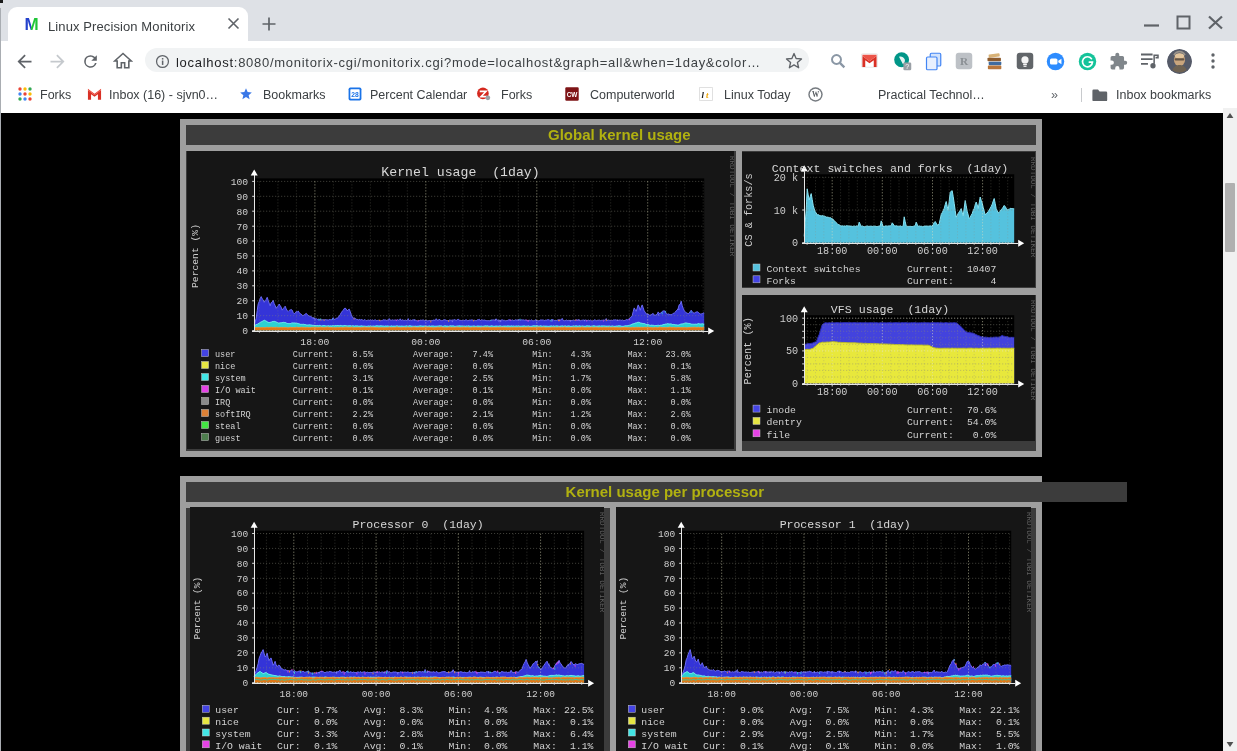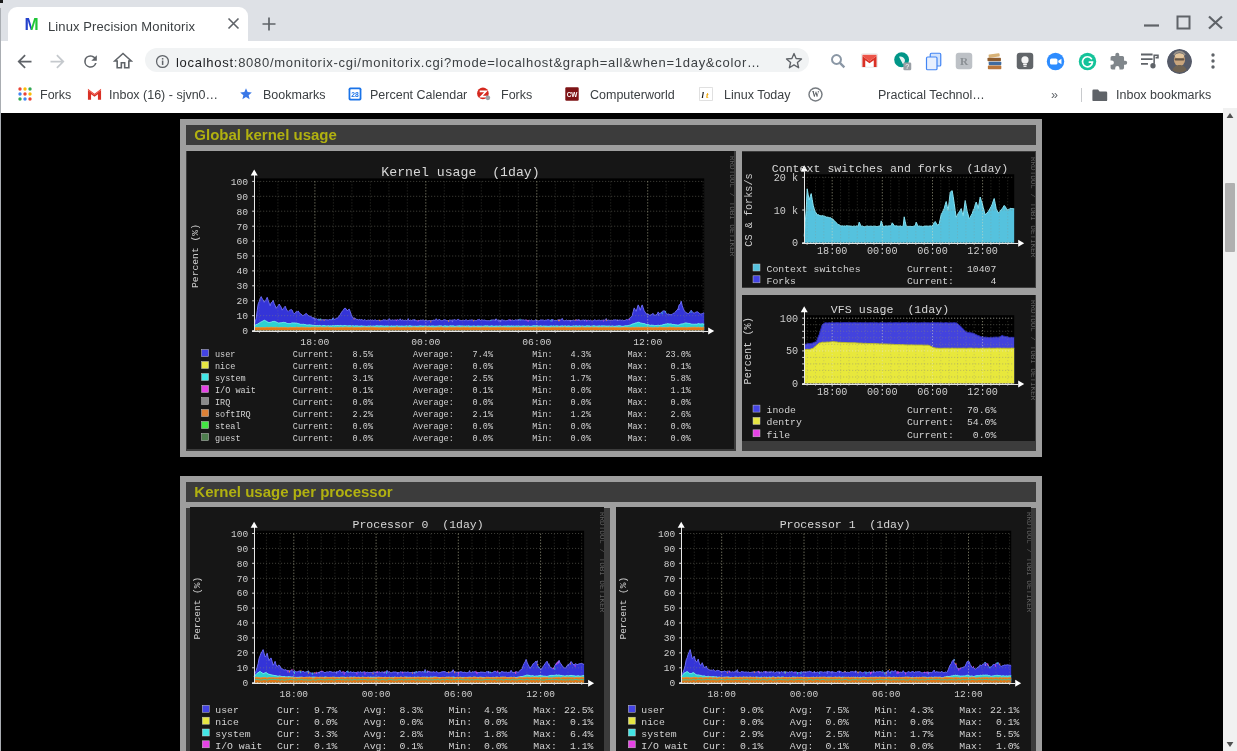--- a/index.html
+++ b/index.html
@@ -15,21 +15,21 @@
 #thumb { left:1225px; top:183px; width:10px; height:69px; background:#b0b0b0; border-radius:1px;}
 #ledge { left:0; top:8px; width:1px; height:743px; background:#a9adb2; }
 .pill { left:145px; top:48px; width:664px; height:24px; background:#f1f3f4; border-radius:12px; }
 .urltxt { left:176px; top:54.5px; font-size:13px; color:#202124; letter-spacing:0.72px; white-space:nowrap;}
 .bktxt { font-size:12.5px; color:#3c4043; top:88px; }
 .icon { position:absolute; }
 
 .mtable { position:absolute; background:#9e9e9e; }
 .tcell { position:absolute; background:#3c3c3c; }
 .ttitle { position:absolute; background:#3c3c3c; color:#b1b110; font-weight:bold;
-  font-size:15px; line-height:19px; padding-left:8px; }
+  font-size:15px; line-height:19px; padding-left:16px;text-align:center; }
 .gimg { position:absolute; }
 </style></head>
 <body>
 <div id="win">
 
   <div id="tabbar" class="abs"></div>
   <div id="tab" class="abs"></div>
   <svg class="icon" style="left:23px;top:15px" width="17" height="17" viewBox="0 0 17 17">
     <defs>
         <linearGradient id="mg" x1="0" y1="0" x2="1" y2="0">
@@ -214,21 +214,21 @@
   <div id="ledge" class="abs"></div>
   <div class="abs" style="left:0;top:0;width:3px;height:3px;background:#1a1a1a"></div>
 
   <div class="mtable" style="left:180.3px;top:119.4px;width:862px;height:337.4px"></div>
   <div class="ttitle" style="left:186.3px;top:125.4px;width:850px;height:19.4px">Global kernel usage</div>
   <div class="tcell" style="left:186.3px;top:150.8px;width:550px;height:300px"></div>
   <div class="tcell" style="left:742.3px;top:150.8px;width:294px;height:137.7px"></div>
   <div class="tcell" style="left:742.3px;top:294.7px;width:294px;height:156.1px"></div>
 
   <div class="mtable" style="left:180.3px;top:476.4px;width:862px;height:275px"></div>
-  <div class="ttitle" style="left:186.3px;top:482.4px;width:850px;height:19.4px">Kernel usage per processor</div>
+  <div class="ttitle" style="left:186.3px;top:482.4px;width:941px;height:19.4px">Kernel usage per processor</div>
   <div class="tcell" style="left:186.3px;top:507.8px;width:424px;height:244px"></div>
   <div class="tcell" style="left:616.3px;top:507.8px;width:420px;height:244px"></div>
 <svg class="gimg" style="left:186.5px;top:150.8px" width="547" height="298" viewBox="0 0 547 298" xmlns="http://www.w3.org/2000/svg">
 <rect x="0" y="0" width="547" height="298" fill="#161616"></rect>
 <rect x="67.2" y="27.4" width="450.00000000000006" height="152.2" fill="#000"></rect>
 <polygon points="67.2,174.2 68.2,171.1 69.2,167.2 70.2,159.6 71.2,152.9 72.2,150.6 73.2,147.5 74.2,145.6 75.2,147.9 76.2,148.8 77.2,151.3 78.2,149.4 79.2,148.4 80.2,146.3 81.2,149.3 82.2,152.2 83.2,154.8 84.2,151.6 85.2,151.1 86.2,149.3 87.2,152.7 88.2,154.6 89.2,157.4 90.2,155.7 91.2,154.7 92.2,153.0 93.2,154.7 94.2,156.2 95.2,159.2 96.2,157.7 97.2,156.4 98.2,155.2 99.2,157.8 100.2,159.7 101.2,160.4 102.2,159.4 103.2,159.0 104.2,158.5 105.2,159.2 106.2,161.6 107.2,162.7 108.2,162.3 109.2,160.5 110.2,161.4 111.2,159.9 112.2,161.7 113.2,162.6 114.2,163.1 115.2,164.3 116.2,164.5 117.2,163.9 118.2,163.1 119.2,162.4 120.2,163.3 121.2,164.4 122.2,165.0 123.2,165.2 124.2,165.4 125.2,166.9 126.2,166.8 127.2,167.1 128.2,168.1 129.2,167.4 130.2,168.5 131.2,168.1 132.2,168.3 133.2,168.3 134.2,168.8 135.2,168.8 136.2,168.7 137.2,168.9 138.2,168.6 139.2,168.8 140.2,168.8 141.2,169.2 142.2,168.5 143.2,168.6 144.2,168.9 145.2,168.2 146.2,166.7 147.2,168.5 148.2,168.2 149.2,167.3 150.2,167.2 151.2,166.6 152.2,164.8 153.2,163.7 154.2,161.8 155.2,160.2 156.2,159.5 157.2,157.6 158.2,157.0 159.2,158.1 160.2,159.9 161.2,158.8 162.2,158.1 163.2,160.4 164.2,163.4 165.2,165.6 166.2,167.2 167.2,166.9 168.2,167.4 169.2,168.3 170.2,168.3 171.2,169.1 172.2,168.3 173.2,169.0 174.2,168.5 175.2,168.7 176.2,169.6 177.2,168.8 178.2,168.7 179.2,169.7 180.2,169.4 181.2,168.9 182.2,169.6 183.2,168.7 184.2,169.5 185.2,168.8 186.2,169.6 187.2,169.2 188.2,168.7 189.2,169.6 190.2,169.5 191.2,169.2 192.2,169.4 193.2,169.8 194.2,169.6 195.2,169.6 196.2,168.7 197.2,169.0 198.2,168.8 199.2,169.6 200.2,168.9 201.2,169.7 202.2,167.6 203.2,169.1 204.2,169.4 205.2,168.8 206.2,169.2 207.2,169.2 208.2,168.8 209.2,169.7 210.2,168.7 211.2,169.1 212.2,169.4 213.2,167.8 214.2,169.6 215.2,168.7 216.2,169.2 217.2,169.5 218.2,169.0 219.2,169.4 220.2,169.7 221.2,167.6 222.2,169.8 223.2,168.9 224.2,169.6 225.2,169.1 226.2,168.7 227.2,169.2 228.2,169.1 229.2,169.5 230.2,169.9 231.2,169.8 232.2,169.7 233.2,169.1 234.2,169.3 235.2,169.2 236.2,168.8 237.2,169.7 238.2,169.6 239.2,169.1 240.2,169.8 241.2,169.8 242.2,169.4 243.2,169.7 244.2,169.4 245.2,169.6 246.2,169.1 247.2,169.1 248.2,169.6 249.2,167.7 250.2,169.2 251.2,169.6 252.2,168.1 253.2,169.1 254.2,169.6 255.2,169.7 256.2,169.0 257.2,168.7 258.2,168.8 259.2,169.3 260.2,169.5 261.2,169.8 262.2,169.0 263.2,169.1 264.2,169.3 265.2,169.0 266.2,169.2 267.2,168.6 268.2,168.9 269.2,169.5 270.2,168.7 271.2,168.2 272.2,169.1 273.2,169.3 274.2,169.5 275.2,169.7 276.2,168.8 277.2,169.8 278.2,169.1 279.2,168.7 280.2,169.6 281.2,169.6 282.2,169.1 283.2,169.2 284.2,169.0 285.2,168.8 286.2,169.6 287.2,169.2 288.2,169.5 289.2,169.8 290.2,168.8 291.2,168.9 292.2,168.2 293.2,169.8 294.2,168.8 295.2,168.9 296.2,169.3 297.2,169.0 298.2,169.3 299.2,169.6 300.2,169.7 301.2,169.6 302.2,169.8 303.2,169.5 304.2,169.0 305.2,169.0 306.2,168.9 307.2,169.0 308.2,169.6 309.2,167.8 310.2,169.4 311.2,168.9 312.2,169.3 313.2,169.6 314.2,169.1 315.2,168.7 316.2,169.6 317.2,168.9 318.2,169.9 319.2,169.6 320.2,169.6 321.2,169.0 322.2,168.8 323.2,169.0 324.2,169.5 325.2,168.8 326.2,169.5 327.2,169.6 328.2,168.8 329.2,169.1 330.2,169.0 331.2,169.1 332.2,168.7 333.2,169.3 334.2,168.8 335.2,169.0 336.2,168.8 337.2,169.3 338.2,169.0 339.2,169.2 340.2,169.5 341.2,169.6 342.2,169.1 343.2,169.7 344.2,168.7 345.2,169.6 346.2,169.8 347.2,169.7 348.2,168.7 349.2,169.4 350.2,169.6 351.2,169.8 352.2,169.7 353.2,169.0 354.2,169.0 355.2,169.0 356.2,168.9 357.2,169.7 358.2,169.1 359.2,169.3 360.2,168.8 361.2,168.8 362.2,168.7 363.2,169.7 364.2,168.7 365.2,168.7 366.2,168.6 367.2,169.6 368.2,169.5 369.2,169.6 370.2,169.2 371.2,168.8 372.2,168.8 373.2,169.0 374.2,168.8 375.2,167.4 376.2,169.4 377.2,169.7 378.2,169.7 379.2,168.9 380.2,169.6 381.2,169.4 382.2,169.3 383.2,169.8 384.2,169.5 385.2,169.5 386.2,169.0 387.2,169.4 388.2,169.4 389.2,168.7 390.2,169.2 391.2,168.8 392.2,169.1 393.2,169.8 394.2,169.4 395.2,169.3 396.2,168.9 397.2,169.5 398.2,169.0 399.2,169.2 400.2,169.6 401.2,168.9 402.2,169.8 403.2,168.9 404.2,169.7 405.2,169.9 406.2,169.7 407.2,169.0 408.2,168.7 409.2,169.9 410.2,169.3 411.2,169.3 412.2,168.9 413.2,169.7 414.2,169.3 415.2,169.4 416.2,168.9 417.2,169.5 418.2,168.7 419.2,167.6 420.2,169.6 421.2,169.0 422.2,169.2 423.2,169.7 424.2,169.1 425.2,169.7 426.2,168.9 427.2,169.0 428.2,168.8 429.2,169.0 430.2,169.4 431.2,169.3 432.2,169.3 433.2,168.7 434.2,169.7 435.2,168.7 436.2,169.7 437.2,169.5 438.2,169.4 439.2,168.5 440.2,168.9 441.2,168.6 442.2,167.4 443.2,167.2 444.2,165.8 445.2,164.6 446.2,160.6 447.2,156.9 448.2,158.5 449.2,160.4 450.2,157.1 451.2,153.9 452.2,156.1 453.2,159.3 454.2,156.2 455.2,153.9 456.2,156.9 457.2,159.9 458.2,161.2 459.2,162.9 460.2,163.0 461.2,163.0 462.2,164.2 463.2,164.1 464.2,163.7 465.2,162.9 466.2,162.5 467.2,164.1 468.2,164.3 469.2,163.7 470.2,163.1 471.2,160.9 472.2,162.6 473.2,162.1 474.2,162.1 475.2,160.4 476.2,159.9 477.2,159.9 478.2,160.1 479.2,162.4 480.2,163.3 481.2,162.9 482.2,163.3 483.2,163.7 484.2,163.5 485.2,163.3 486.2,162.3 487.2,162.2 488.2,161.3 489.2,159.8 490.2,159.0 491.2,157.3 492.2,153.7 493.2,153.5 494.2,150.2 495.2,154.5 496.2,157.3 497.2,159.5 498.2,160.8 499.2,161.8 500.2,162.2 501.2,162.7 502.2,162.0 503.2,160.6 504.2,159.2 505.2,160.5 506.2,161.8 507.2,162.2 508.2,161.5 509.2,161.1 510.2,160.7 511.2,161.3 512.2,162.2 513.2,163.0 514.2,162.9 515.2,162.7 516.2,161.9 517.2,162.2 517.2,179.6 67.2,179.6" fill="#3434d8"></polygon>
 <polyline points="67.2,174.2 68.2,171.1 69.2,167.2 70.2,159.6 71.2,152.9 72.2,150.6 73.2,147.5 74.2,145.6 75.2,147.9 76.2,148.8 77.2,151.3 78.2,149.4 79.2,148.4 80.2,146.3 81.2,149.3 82.2,152.2 83.2,154.8 84.2,151.6 85.2,151.1 86.2,149.3 87.2,152.7 88.2,154.6 89.2,157.4 90.2,155.7 91.2,154.7 92.2,153.0 93.2,154.7 94.2,156.2 95.2,159.2 96.2,157.7 97.2,156.4 98.2,155.2 99.2,157.8 100.2,159.7 101.2,160.4 102.2,159.4 103.2,159.0 104.2,158.5 105.2,159.2 106.2,161.6 107.2,162.7 108.2,162.3 109.2,160.5 110.2,161.4 111.2,159.9 112.2,161.7 113.2,162.6 114.2,163.1 115.2,164.3 116.2,164.5 117.2,163.9 118.2,163.1 119.2,162.4 120.2,163.3 121.2,164.4 122.2,165.0 123.2,165.2 124.2,165.4 125.2,166.9 126.2,166.8 127.2,167.1 128.2,168.1 129.2,167.4 130.2,168.5 131.2,168.1 132.2,168.3 133.2,168.3 134.2,168.8 135.2,168.8 136.2,168.7 137.2,168.9 138.2,168.6 139.2,168.8 140.2,168.8 141.2,169.2 142.2,168.5 143.2,168.6 144.2,168.9 145.2,168.2 146.2,166.7 147.2,168.5 148.2,168.2 149.2,167.3 150.2,167.2 151.2,166.6 152.2,164.8 153.2,163.7 154.2,161.8 155.2,160.2 156.2,159.5 157.2,157.6 158.2,157.0 159.2,158.1 160.2,159.9 161.2,158.8 162.2,158.1 163.2,160.4 164.2,163.4 165.2,165.6 166.2,167.2 167.2,166.9 168.2,167.4 169.2,168.3 170.2,168.3 171.2,169.1 172.2,168.3 173.2,169.0 174.2,168.5 175.2,168.7 176.2,169.6 177.2,168.8 178.2,168.7 179.2,169.7 180.2,169.4 181.2,168.9 182.2,169.6 183.2,168.7 184.2,169.5 185.2,168.8 186.2,169.6 187.2,169.2 188.2,168.7 189.2,169.6 190.2,169.5 191.2,169.2 192.2,169.4 193.2,169.8 194.2,169.6 195.2,169.6 196.2,168.7 197.2,169.0 198.2,168.8 199.2,169.6 200.2,168.9 201.2,169.7 202.2,167.6 203.2,169.1 204.2,169.4 205.2,168.8 206.2,169.2 207.2,169.2 208.2,168.8 209.2,169.7 210.2,168.7 211.2,169.1 212.2,169.4 213.2,167.8 214.2,169.6 215.2,168.7 216.2,169.2 217.2,169.5 218.2,169.0 219.2,169.4 220.2,169.7 221.2,167.6 222.2,169.8 223.2,168.9 224.2,169.6 225.2,169.1 226.2,168.7 227.2,169.2 228.2,169.1 229.2,169.5 230.2,169.9 231.2,169.8 232.2,169.7 233.2,169.1 234.2,169.3 235.2,169.2 236.2,168.8 237.2,169.7 238.2,169.6 239.2,169.1 240.2,169.8 241.2,169.8 242.2,169.4 243.2,169.7 244.2,169.4 245.2,169.6 246.2,169.1 247.2,169.1 248.2,169.6 249.2,167.7 250.2,169.2 251.2,169.6 252.2,168.1 253.2,169.1 254.2,169.6 255.2,169.7 256.2,169.0 257.2,168.7 258.2,168.8 259.2,169.3 260.2,169.5 261.2,169.8 262.2,169.0 263.2,169.1 264.2,169.3 265.2,169.0 266.2,169.2 267.2,168.6 268.2,168.9 269.2,169.5 270.2,168.7 271.2,168.2 272.2,169.1 273.2,169.3 274.2,169.5 275.2,169.7 276.2,168.8 277.2,169.8 278.2,169.1 279.2,168.7 280.2,169.6 281.2,169.6 282.2,169.1 283.2,169.2 284.2,169.0 285.2,168.8 286.2,169.6 287.2,169.2 288.2,169.5 289.2,169.8 290.2,168.8 291.2,168.9 292.2,168.2 293.2,169.8 294.2,168.8 295.2,168.9 296.2,169.3 297.2,169.0 298.2,169.3 299.2,169.6 300.2,169.7 301.2,169.6 302.2,169.8 303.2,169.5 304.2,169.0 305.2,169.0 306.2,168.9 307.2,169.0 308.2,169.6 309.2,167.8 310.2,169.4 311.2,168.9 312.2,169.3 313.2,169.6 314.2,169.1 315.2,168.7 316.2,169.6 317.2,168.9 318.2,169.9 319.2,169.6 320.2,169.6 321.2,169.0 322.2,168.8 323.2,169.0 324.2,169.5 325.2,168.8 326.2,169.5 327.2,169.6 328.2,168.8 329.2,169.1 330.2,169.0 331.2,169.1 332.2,168.7 333.2,169.3 334.2,168.8 335.2,169.0 336.2,168.8 337.2,169.3 338.2,169.0 339.2,169.2 340.2,169.5 341.2,169.6 342.2,169.1 343.2,169.7 344.2,168.7 345.2,169.6 346.2,169.8 347.2,169.7 348.2,168.7 349.2,169.4 350.2,169.6 351.2,169.8 352.2,169.7 353.2,169.0 354.2,169.0 355.2,169.0 356.2,168.9 357.2,169.7 358.2,169.1 359.2,169.3 360.2,168.8 361.2,168.8 362.2,168.7 363.2,169.7 364.2,168.7 365.2,168.7 366.2,168.6 367.2,169.6 368.2,169.5 369.2,169.6 370.2,169.2 371.2,168.8 372.2,168.8 373.2,169.0 374.2,168.8 375.2,167.4 376.2,169.4 377.2,169.7 378.2,169.7 379.2,168.9 380.2,169.6 381.2,169.4 382.2,169.3 383.2,169.8 384.2,169.5 385.2,169.5 386.2,169.0 387.2,169.4 388.2,169.4 389.2,168.7 390.2,169.2 391.2,168.8 392.2,169.1 393.2,169.8 394.2,169.4 395.2,169.3 396.2,168.9 397.2,169.5 398.2,169.0 399.2,169.2 400.2,169.6 401.2,168.9 402.2,169.8 403.2,168.9 404.2,169.7 405.2,169.9 406.2,169.7 407.2,169.0 408.2,168.7 409.2,169.9 410.2,169.3 411.2,169.3 412.2,168.9 413.2,169.7 414.2,169.3 415.2,169.4 416.2,168.9 417.2,169.5 418.2,168.7 419.2,167.6 420.2,169.6 421.2,169.0 422.2,169.2 423.2,169.7 424.2,169.1 425.2,169.7 426.2,168.9 427.2,169.0 428.2,168.8 429.2,169.0 430.2,169.4 431.2,169.3 432.2,169.3 433.2,168.7 434.2,169.7 435.2,168.7 436.2,169.7 437.2,169.5 438.2,169.4 439.2,168.5 440.2,168.9 441.2,168.6 442.2,167.4 443.2,167.2 444.2,165.8 445.2,164.6 446.2,160.6 447.2,156.9 448.2,158.5 449.2,160.4 450.2,157.1 451.2,153.9 452.2,156.1 453.2,159.3 454.2,156.2 455.2,153.9 456.2,156.9 457.2,159.9 458.2,161.2 459.2,162.9 460.2,163.0 461.2,163.0 462.2,164.2 463.2,164.1 464.2,163.7 465.2,162.9 466.2,162.5 467.2,164.1 468.2,164.3 469.2,163.7 470.2,163.1 471.2,160.9 472.2,162.6 473.2,162.1 474.2,162.1 475.2,160.4 476.2,159.9 477.2,159.9 478.2,160.1 479.2,162.4 480.2,163.3 481.2,162.9 482.2,163.3 483.2,163.7 484.2,163.5 485.2,163.3 486.2,162.3 487.2,162.2 488.2,161.3 489.2,159.8 490.2,159.0 491.2,157.3 492.2,153.7 493.2,153.5 494.2,150.2 495.2,154.5 496.2,157.3 497.2,159.5 498.2,160.8 499.2,161.8 500.2,162.2 501.2,162.7 502.2,162.0 503.2,160.6 504.2,159.2 505.2,160.5 506.2,161.8 507.2,162.2 508.2,161.5 509.2,161.1 510.2,160.7 511.2,161.3 512.2,162.2 513.2,163.0 514.2,162.9 515.2,162.7 516.2,161.9 517.2,162.2" fill="none" stroke="#6a6af2" stroke-width="1"></polyline>
 <polygon points="67.2,174.8 68.2,174.2 69.2,173.6 70.2,173.4 71.2,172.7 72.2,172.1 73.2,171.4 74.2,170.9 75.2,170.4 76.2,169.9 77.2,169.2 78.2,169.7 79.2,170.1 80.2,170.8 81.2,171.3 82.2,171.6 83.2,171.3 84.2,171.2 85.2,170.6 86.2,170.5 87.2,170.3 88.2,170.6 89.2,171.0 90.2,171.4 91.2,172.0 92.2,172.0 93.2,171.8 94.2,171.8 95.2,171.6 96.2,171.3 97.2,171.5 98.2,171.4 99.2,172.0 100.2,172.4 101.2,172.6 102.2,172.6 103.2,172.7 104.2,172.2 105.2,171.9 106.2,172.0 107.2,171.9 108.2,172.1 109.2,172.1 110.2,172.3 111.2,172.6 112.2,172.8 113.2,173.3 114.2,173.3 115.2,173.4 116.2,173.2 117.2,173.5 118.2,173.5 119.2,173.9 120.2,174.0 121.2,174.0 122.2,173.8 123.2,173.9 124.2,174.0 125.2,174.3 126.2,174.3 127.2,174.4 128.2,174.5 129.2,174.7 130.2,174.4 131.2,174.8 132.2,174.4 133.2,174.5 134.2,175.0 135.2,174.8 136.2,174.6 137.2,174.5 138.2,174.8 139.2,174.9 140.2,175.0 141.2,174.6 142.2,175.0 143.2,174.8 144.2,175.0 145.2,174.8 146.2,174.5 147.2,174.9 148.2,174.5 149.2,174.7 150.2,174.5 151.2,174.5 152.2,174.8 153.2,174.4 154.2,174.6 155.2,174.8 156.2,174.8 157.2,174.5 158.2,174.6 159.2,174.7 160.2,174.9 161.2,174.8 162.2,174.8 163.2,174.6 164.2,175.1 165.2,174.8 166.2,174.7 167.2,175.2 168.2,174.8 169.2,174.9 170.2,174.8 171.2,175.1 172.2,175.1 173.2,175.1 174.2,174.8 175.2,175.0 176.2,175.1 177.2,175.1 178.2,175.2 179.2,175.3 180.2,175.3 181.2,174.9 182.2,175.2 183.2,174.8 184.2,175.2 185.2,175.2 186.2,175.0 187.2,175.2 188.2,175.1 189.2,174.8 190.2,174.8 191.2,174.9 192.2,175.0 193.2,174.8 194.2,174.8 195.2,175.0 196.2,174.9 197.2,175.3 198.2,174.9 199.2,175.1 200.2,174.9 201.2,175.0 202.2,175.2 203.2,175.3 204.2,174.8 205.2,175.2 206.2,175.1 207.2,175.1 208.2,175.2 209.2,174.9 210.2,174.8 211.2,175.2 212.2,175.0 213.2,175.2 214.2,175.0 215.2,175.1 216.2,175.2 217.2,175.2 218.2,175.2 219.2,174.8 220.2,175.1 221.2,175.2 222.2,174.8 223.2,174.8 224.2,175.1 225.2,175.2 226.2,175.2 227.2,175.3 228.2,175.1 229.2,175.3 230.2,175.2 231.2,175.2 232.2,175.0 233.2,174.8 234.2,174.9 235.2,175.1 236.2,175.1 237.2,175.0 238.2,175.1 239.2,175.1 240.2,175.3 241.2,175.2 242.2,174.8 243.2,175.3 244.2,175.0 245.2,175.0 246.2,174.9 247.2,175.2 248.2,175.2 249.2,175.2 250.2,175.1 251.2,175.1 252.2,174.8 253.2,174.9 254.2,174.8 255.2,175.3 256.2,175.3 257.2,174.9 258.2,174.8 259.2,175.1 260.2,175.0 261.2,175.3 262.2,175.1 263.2,174.8 264.2,174.9 265.2,174.9 266.2,174.8 267.2,175.2 268.2,175.3 269.2,175.2 270.2,175.0 271.2,175.0 272.2,174.8 273.2,174.9 274.2,175.0 275.2,174.9 276.2,175.1 277.2,175.0 278.2,175.3 279.2,174.9 280.2,175.2 281.2,174.8 282.2,175.0 283.2,175.2 284.2,175.2 285.2,175.2 286.2,175.0 287.2,174.9 288.2,175.3 289.2,175.3 290.2,175.0 291.2,175.0 292.2,175.1 293.2,175.2 294.2,175.0 295.2,175.3 296.2,175.2 297.2,175.1 298.2,174.8 299.2,175.0 300.2,174.8 301.2,175.1 302.2,175.2 303.2,175.2 304.2,174.8 305.2,174.9 306.2,175.2 307.2,175.3 308.2,175.1 309.2,175.0 310.2,175.1 311.2,175.2 312.2,175.0 313.2,174.8 314.2,175.2 315.2,175.3 316.2,175.1 317.2,175.1 318.2,175.0 319.2,175.2 320.2,174.9 321.2,174.9 322.2,175.0 323.2,175.2 324.2,174.8 325.2,175.2 326.2,174.9 327.2,175.2 328.2,175.2 329.2,174.9 330.2,175.2 331.2,174.8 332.2,175.1 333.2,175.2 334.2,175.2 335.2,175.1 336.2,175.0 337.2,174.8 338.2,175.2 339.2,175.1 340.2,175.2 341.2,174.8 342.2,175.2 343.2,175.3 344.2,175.3 345.2,175.1 346.2,174.8 347.2,174.8 348.2,174.9 349.2,174.8 350.2,174.8 351.2,175.1 352.2,175.2 353.2,174.8 354.2,174.9 355.2,175.3 356.2,175.0 357.2,175.1 358.2,175.1 359.2,175.1 360.2,175.2 361.2,175.3 362.2,175.2 363.2,175.1 364.2,174.8 365.2,175.3 366.2,174.8 367.2,175.2 368.2,175.1 369.2,174.9 370.2,174.9 371.2,175.1 372.2,175.3 373.2,175.1 374.2,175.1 375.2,174.8 376.2,175.2 377.2,175.1 378.2,174.8 379.2,175.3 380.2,175.1 381.2,174.9 382.2,174.9 383.2,175.3 384.2,175.3 385.2,175.3 386.2,174.8 387.2,175.2 388.2,174.9 389.2,174.8 390.2,175.1 391.2,175.2 392.2,174.8 393.2,175.0 394.2,175.2 395.2,174.9 396.2,175.1 397.2,175.2 398.2,175.3 399.2,174.9 400.2,174.8 401.2,175.0 402.2,174.8 403.2,175.3 404.2,175.2 405.2,175.1 406.2,174.8 407.2,174.8 408.2,175.1 409.2,175.2 410.2,175.1 411.2,175.1 412.2,174.8 413.2,175.2 414.2,174.9 415.2,174.9 416.2,174.9 417.2,174.9 418.2,175.0 419.2,175.1 420.2,175.1 421.2,175.1 422.2,174.9 423.2,175.3 424.2,175.2 425.2,174.9 426.2,175.2 427.2,175.3 428.2,175.3 429.2,175.0 430.2,175.1 431.2,174.8 432.2,174.8 433.2,174.8 434.2,175.2 435.2,175.3 436.2,175.3 437.2,175.1 438.2,174.8 439.2,174.8 440.2,174.8 441.2,174.5 442.2,174.3 443.2,174.1 444.2,173.6 445.2,173.1 446.2,172.8 447.2,172.6 448.2,172.0 449.2,172.0 450.2,171.5 451.2,171.3 452.2,171.3 453.2,171.9 454.2,172.1 455.2,172.3 456.2,172.6 457.2,172.5 458.2,173.0 459.2,173.4 460.2,173.6 461.2,173.5 462.2,174.0 463.2,174.4 464.2,174.1 465.2,174.3 466.2,174.2 467.2,174.7 468.2,174.6 469.2,174.5 470.2,174.4 471.2,174.2 472.2,174.6 473.2,174.3 474.2,174.3 475.2,174.1 476.2,173.5 477.2,173.5 478.2,173.1 479.2,173.2 480.2,172.7 481.2,172.8 482.2,173.0 483.2,172.9 484.2,172.9 485.2,173.5 486.2,173.4 487.2,173.5 488.2,173.8 489.2,173.8 490.2,174.0 491.2,174.1 492.2,173.8 493.2,173.3 494.2,173.0 495.2,172.9 496.2,172.8 497.2,172.4 498.2,172.0 499.2,172.0 500.2,172.2 501.2,172.4 502.2,172.4 503.2,172.7 504.2,173.1 505.2,173.2 506.2,173.2 507.2,173.3 508.2,173.1 509.2,173.3 510.2,173.1 511.2,172.6 512.2,172.8 513.2,173.0 514.2,173.0 515.2,172.7 516.2,173.1 517.2,173.0 517.2,179.6 67.2,179.6" fill="#2ed2d2"></polygon>
 <polyline points="67.2,174.8 68.2,174.2 69.2,173.6 70.2,173.4 71.2,172.7 72.2,172.1 73.2,171.4 74.2,170.9 75.2,170.4 76.2,169.9 77.2,169.2 78.2,169.7 79.2,170.1 80.2,170.8 81.2,171.3 82.2,171.6 83.2,171.3 84.2,171.2 85.2,170.6 86.2,170.5 87.2,170.3 88.2,170.6 89.2,171.0 90.2,171.4 91.2,172.0 92.2,172.0 93.2,171.8 94.2,171.8 95.2,171.6 96.2,171.3 97.2,171.5 98.2,171.4 99.2,172.0 100.2,172.4 101.2,172.6 102.2,172.6 103.2,172.7 104.2,172.2 105.2,171.9 106.2,172.0 107.2,171.9 108.2,172.1 109.2,172.1 110.2,172.3 111.2,172.6 112.2,172.8 113.2,173.3 114.2,173.3 115.2,173.4 116.2,173.2 117.2,173.5 118.2,173.5 119.2,173.9 120.2,174.0 121.2,174.0 122.2,173.8 123.2,173.9 124.2,174.0 125.2,174.3 126.2,174.3 127.2,174.4 128.2,174.5 129.2,174.7 130.2,174.4 131.2,174.8 132.2,174.4 133.2,174.5 134.2,175.0 135.2,174.8 136.2,174.6 137.2,174.5 138.2,174.8 139.2,174.9 140.2,175.0 141.2,174.6 142.2,175.0 143.2,174.8 144.2,175.0 145.2,174.8 146.2,174.5 147.2,174.9 148.2,174.5 149.2,174.7 150.2,174.5 151.2,174.5 152.2,174.8 153.2,174.4 154.2,174.6 155.2,174.8 156.2,174.8 157.2,174.5 158.2,174.6 159.2,174.7 160.2,174.9 161.2,174.8 162.2,174.8 163.2,174.6 164.2,175.1 165.2,174.8 166.2,174.7 167.2,175.2 168.2,174.8 169.2,174.9 170.2,174.8 171.2,175.1 172.2,175.1 173.2,175.1 174.2,174.8 175.2,175.0 176.2,175.1 177.2,175.1 178.2,175.2 179.2,175.3 180.2,175.3 181.2,174.9 182.2,175.2 183.2,174.8 184.2,175.2 185.2,175.2 186.2,175.0 187.2,175.2 188.2,175.1 189.2,174.8 190.2,174.8 191.2,174.9 192.2,175.0 193.2,174.8 194.2,174.8 195.2,175.0 196.2,174.9 197.2,175.3 198.2,174.9 199.2,175.1 200.2,174.9 201.2,175.0 202.2,175.2 203.2,175.3 204.2,174.8 205.2,175.2 206.2,175.1 207.2,175.1 208.2,175.2 209.2,174.9 210.2,174.8 211.2,175.2 212.2,175.0 213.2,175.2 214.2,175.0 215.2,175.1 216.2,175.2 217.2,175.2 218.2,175.2 219.2,174.8 220.2,175.1 221.2,175.2 222.2,174.8 223.2,174.8 224.2,175.1 225.2,175.2 226.2,175.2 227.2,175.3 228.2,175.1 229.2,175.3 230.2,175.2 231.2,175.2 232.2,175.0 233.2,174.8 234.2,174.9 235.2,175.1 236.2,175.1 237.2,175.0 238.2,175.1 239.2,175.1 240.2,175.3 241.2,175.2 242.2,174.8 243.2,175.3 244.2,175.0 245.2,175.0 246.2,174.9 247.2,175.2 248.2,175.2 249.2,175.2 250.2,175.1 251.2,175.1 252.2,174.8 253.2,174.9 254.2,174.8 255.2,175.3 256.2,175.3 257.2,174.9 258.2,174.8 259.2,175.1 260.2,175.0 261.2,175.3 262.2,175.1 263.2,174.8 264.2,174.9 265.2,174.9 266.2,174.8 267.2,175.2 268.2,175.3 269.2,175.2 270.2,175.0 271.2,175.0 272.2,174.8 273.2,174.9 274.2,175.0 275.2,174.9 276.2,175.1 277.2,175.0 278.2,175.3 279.2,174.9 280.2,175.2 281.2,174.8 282.2,175.0 283.2,175.2 284.2,175.2 285.2,175.2 286.2,175.0 287.2,174.9 288.2,175.3 289.2,175.3 290.2,175.0 291.2,175.0 292.2,175.1 293.2,175.2 294.2,175.0 295.2,175.3 296.2,175.2 297.2,175.1 298.2,174.8 299.2,175.0 300.2,174.8 301.2,175.1 302.2,175.2 303.2,175.2 304.2,174.8 305.2,174.9 306.2,175.2 307.2,175.3 308.2,175.1 309.2,175.0 310.2,175.1 311.2,175.2 312.2,175.0 313.2,174.8 314.2,175.2 315.2,175.3 316.2,175.1 317.2,175.1 318.2,175.0 319.2,175.2 320.2,174.9 321.2,174.9 322.2,175.0 323.2,175.2 324.2,174.8 325.2,175.2 326.2,174.9 327.2,175.2 328.2,175.2 329.2,174.9 330.2,175.2 331.2,174.8 332.2,175.1 333.2,175.2 334.2,175.2 335.2,175.1 336.2,175.0 337.2,174.8 338.2,175.2 339.2,175.1 340.2,175.2 341.2,174.8 342.2,175.2 343.2,175.3 344.2,175.3 345.2,175.1 346.2,174.8 347.2,174.8 348.2,174.9 349.2,174.8 350.2,174.8 351.2,175.1 352.2,175.2 353.2,174.8 354.2,174.9 355.2,175.3 356.2,175.0 357.2,175.1 358.2,175.1 359.2,175.1 360.2,175.2 361.2,175.3 362.2,175.2 363.2,175.1 364.2,174.8 365.2,175.3 366.2,174.8 367.2,175.2 368.2,175.1 369.2,174.9 370.2,174.9 371.2,175.1 372.2,175.3 373.2,175.1 374.2,175.1 375.2,174.8 376.2,175.2 377.2,175.1 378.2,174.8 379.2,175.3 380.2,175.1 381.2,174.9 382.2,174.9 383.2,175.3 384.2,175.3 385.2,175.3 386.2,174.8 387.2,175.2 388.2,174.9 389.2,174.8 390.2,175.1 391.2,175.2 392.2,174.8 393.2,175.0 394.2,175.2 395.2,174.9 396.2,175.1 397.2,175.2 398.2,175.3 399.2,174.9 400.2,174.8 401.2,175.0 402.2,174.8 403.2,175.3 404.2,175.2 405.2,175.1 406.2,174.8 407.2,174.8 408.2,175.1 409.2,175.2 410.2,175.1 411.2,175.1 412.2,174.8 413.2,175.2 414.2,174.9 415.2,174.9 416.2,174.9 417.2,174.9 418.2,175.0 419.2,175.1 420.2,175.1 421.2,175.1 422.2,174.9 423.2,175.3 424.2,175.2 425.2,174.9 426.2,175.2 427.2,175.3 428.2,175.3 429.2,175.0 430.2,175.1 431.2,174.8 432.2,174.8 433.2,174.8 434.2,175.2 435.2,175.3 436.2,175.3 437.2,175.1 438.2,174.8 439.2,174.8 440.2,174.8 441.2,174.5 442.2,174.3 443.2,174.1 444.2,173.6 445.2,173.1 446.2,172.8 447.2,172.6 448.2,172.0 449.2,172.0 450.2,171.5 451.2,171.3 452.2,171.3 453.2,171.9 454.2,172.1 455.2,172.3 456.2,172.6 457.2,172.5 458.2,173.0 459.2,173.4 460.2,173.6 461.2,173.5 462.2,174.0 463.2,174.4 464.2,174.1 465.2,174.3 466.2,174.2 467.2,174.7 468.2,174.6 469.2,174.5 470.2,174.4 471.2,174.2 472.2,174.6 473.2,174.3 474.2,174.3 475.2,174.1 476.2,173.5 477.2,173.5 478.2,173.1 479.2,173.2 480.2,172.7 481.2,172.8 482.2,173.0 483.2,172.9 484.2,172.9 485.2,173.5 486.2,173.4 487.2,173.5 488.2,173.8 489.2,173.8 490.2,174.0 491.2,174.1 492.2,173.8 493.2,173.3 494.2,173.0 495.2,172.9 496.2,172.8 497.2,172.4 498.2,172.0 499.2,172.0 500.2,172.2 501.2,172.4 502.2,172.4 503.2,172.7 504.2,173.1 505.2,173.2 506.2,173.2 507.2,173.3 508.2,173.1 509.2,173.3 510.2,173.1 511.2,172.6 512.2,172.8 513.2,173.0 514.2,173.0 515.2,172.7 516.2,173.1 517.2,173.0" fill="none" stroke="#70eeee" stroke-width="1"></polyline>
 <polygon points="67.2,176.6 68.2,176.7 69.2,176.4 70.2,176.7 71.2,176.4 72.2,176.6 73.2,176.8 74.2,176.5 75.2,176.8 76.2,176.5 77.2,176.7 78.2,176.7 79.2,176.5 80.2,176.3 81.2,176.7 82.2,176.6 83.2,176.4 84.2,176.2 85.2,176.4 86.2,176.5 87.2,176.2 88.2,176.8 89.2,176.2 90.2,176.6 91.2,176.7 92.2,176.7 93.2,176.6 94.2,176.3 95.2,176.7 96.2,176.4 97.2,176.4 98.2,176.6 99.2,176.4 100.2,176.8 101.2,176.8 102.2,176.7 103.2,176.3 104.2,176.5 105.2,176.6 106.2,176.4 107.2,176.5 108.2,176.6 109.2,176.3 110.2,176.3 111.2,176.6 112.2,176.4 113.2,176.5 114.2,176.2 115.2,176.3 116.2,176.6 117.2,176.2 118.2,176.7 119.2,176.5 120.2,176.3 121.2,176.7 122.2,176.5 123.2,176.8 124.2,176.4 125.2,176.3 126.2,176.4 127.2,176.2 128.2,176.6 129.2,176.3 130.2,176.4 131.2,176.4 132.2,176.5 133.2,176.2 134.2,176.2 135.2,176.5 136.2,176.4 137.2,176.8 138.2,176.3 139.2,176.4 140.2,176.1 141.2,176.3 142.2,176.6 143.2,176.5 144.2,176.4 145.2,176.8 146.2,176.5 147.2,176.7 148.2,176.7 149.2,176.8 150.2,176.3 151.2,176.7 152.2,176.6 153.2,176.5 154.2,176.2 155.2,176.7 156.2,176.5 157.2,176.4 158.2,176.2 159.2,176.3 160.2,176.2 161.2,176.6 162.2,176.5 163.2,176.6 164.2,176.2 165.2,176.2 166.2,176.7 167.2,176.7 168.2,176.6 169.2,176.6 170.2,176.5 171.2,176.4 172.2,176.6 173.2,176.8 174.2,176.5 175.2,176.6 176.2,176.4 177.2,176.2 178.2,176.3 179.2,176.5 180.2,176.4 181.2,176.4 182.2,176.8 183.2,176.2 184.2,176.3 185.2,176.2 186.2,176.3 187.2,176.5 188.2,176.5 189.2,176.7 190.2,176.4 191.2,176.8 192.2,176.8 193.2,176.7 194.2,176.7 195.2,176.6 196.2,176.8 197.2,176.8 198.2,176.7 199.2,176.7 200.2,176.6 201.2,176.8 202.2,176.2 203.2,176.4 204.2,176.7 205.2,176.6 206.2,176.6 207.2,176.6 208.2,176.7 209.2,176.2 210.2,176.1 211.2,176.5 212.2,176.5 213.2,176.7 214.2,176.7 215.2,176.6 216.2,176.6 217.2,176.3 218.2,176.7 219.2,176.8 220.2,176.2 221.2,176.4 222.2,176.7 223.2,176.4 224.2,176.8 225.2,176.4 226.2,176.2 227.2,176.2 228.2,176.3 229.2,176.6 230.2,176.6 231.2,176.7 232.2,176.3 233.2,176.4 234.2,176.3 235.2,176.6 236.2,176.6 237.2,176.3 238.2,176.1 239.2,176.2 240.2,176.3 241.2,176.3 242.2,176.3 243.2,176.6 244.2,176.5 245.2,176.6 246.2,176.8 247.2,176.8 248.2,176.6 249.2,176.6 250.2,176.3 251.2,176.2 252.2,176.5 253.2,176.2 254.2,176.1 255.2,176.2 256.2,176.6 257.2,176.7 258.2,176.6 259.2,176.7 260.2,176.7 261.2,176.4 262.2,176.2 263.2,176.2 264.2,176.5 265.2,176.4 266.2,176.3 267.2,176.7 268.2,176.4 269.2,176.2 270.2,176.3 271.2,176.3 272.2,176.5 273.2,176.7 274.2,176.3 275.2,176.6 276.2,176.3 277.2,176.2 278.2,176.5 279.2,176.5 280.2,176.2 281.2,176.3 282.2,176.7 283.2,176.7 284.2,176.7 285.2,176.2 286.2,176.3 287.2,176.7 288.2,176.3 289.2,176.2 290.2,176.4 291.2,176.6 292.2,176.4 293.2,176.7 294.2,176.8 295.2,176.2 296.2,176.4 297.2,176.4 298.2,176.2 299.2,176.5 300.2,176.2 301.2,176.3 302.2,176.7 303.2,176.6 304.2,176.6 305.2,176.6 306.2,176.4 307.2,176.6 308.2,176.5 309.2,176.7 310.2,176.2 311.2,176.6 312.2,176.5 313.2,176.4 314.2,176.2 315.2,176.5 316.2,176.2 317.2,176.5 318.2,176.4 319.2,176.5 320.2,176.8 321.2,176.5 322.2,176.7 323.2,176.8 324.2,176.3 325.2,176.7 326.2,176.5 327.2,176.3 328.2,176.4 329.2,176.6 330.2,176.5 331.2,176.4 332.2,176.3 333.2,176.7 334.2,176.4 335.2,176.6 336.2,176.6 337.2,176.3 338.2,176.5 339.2,176.4 340.2,176.3 341.2,176.2 342.2,176.5 343.2,176.4 344.2,176.5 345.2,176.5 346.2,176.3 347.2,176.5 348.2,176.4 349.2,176.5 350.2,176.2 351.2,176.3 352.2,176.2 353.2,176.2 354.2,176.6 355.2,176.4 356.2,176.2 357.2,176.2 358.2,176.7 359.2,176.7 360.2,176.5 361.2,176.7 362.2,176.6 363.2,176.7 364.2,176.4 365.2,176.3 366.2,176.2 367.2,176.7 368.2,176.3 369.2,176.4 370.2,176.7 371.2,176.2 372.2,176.2 373.2,176.7 374.2,176.2 375.2,176.5 376.2,176.5 377.2,176.1 378.2,176.2 379.2,176.7 380.2,176.5 381.2,176.5 382.2,176.6 383.2,176.7 384.2,176.6 385.2,176.3 386.2,176.8 387.2,176.4 388.2,176.5 389.2,176.8 390.2,176.6 391.2,176.4 392.2,176.5 393.2,176.8 394.2,176.1 395.2,176.3 396.2,176.2 397.2,176.7 398.2,176.6 399.2,176.8 400.2,176.3 401.2,176.6 402.2,176.7 403.2,176.5 404.2,176.2 405.2,176.3 406.2,176.6 407.2,176.7 408.2,176.2 409.2,176.4 410.2,176.3 411.2,176.7 412.2,176.8 413.2,176.3 414.2,176.5 415.2,176.7 416.2,176.2 417.2,176.4 418.2,176.3 419.2,176.7 420.2,176.2 421.2,176.8 422.2,176.2 423.2,176.5 424.2,176.6 425.2,176.4 426.2,176.2 427.2,176.6 428.2,176.7 429.2,176.4 430.2,176.6 431.2,176.7 432.2,176.7 433.2,176.8 434.2,176.7 435.2,176.6 436.2,176.6 437.2,176.3 438.2,176.6 439.2,176.5 440.2,176.7 441.2,176.6 442.2,176.8 443.2,176.6 444.2,176.8 445.2,176.3 446.2,176.4 447.2,176.7 448.2,176.5 449.2,176.2 450.2,176.7 451.2,176.3 452.2,176.5 453.2,176.5 454.2,176.2 455.2,176.5 456.2,176.5 457.2,176.3 458.2,176.2 459.2,176.6 460.2,176.2 461.2,176.3 462.2,176.4 463.2,176.5 464.2,176.6 465.2,176.8 466.2,176.7 467.2,176.7 468.2,176.3 469.2,176.6 470.2,176.7 471.2,176.7 472.2,176.2 473.2,176.2 474.2,176.4 475.2,176.6 476.2,176.6 477.2,176.6 478.2,176.5 479.2,176.7 480.2,176.5 481.2,176.6 482.2,176.2 483.2,176.2 484.2,176.4 485.2,176.6 486.2,176.2 487.2,176.6 488.2,176.6 489.2,176.8 490.2,176.5 491.2,176.5 492.2,176.5 493.2,176.7 494.2,176.5 495.2,176.8 496.2,176.6 497.2,176.7 498.2,176.5 499.2,176.8 500.2,176.8 501.2,176.6 502.2,176.6 503.2,176.4 504.2,176.4 505.2,176.3 506.2,176.4 507.2,176.3 508.2,176.2 509.2,176.5 510.2,176.6 511.2,176.1 512.2,176.7 513.2,176.3 514.2,176.4 515.2,176.8 516.2,176.2 517.2,176.2 517.2,179.6 67.2,179.6" fill="#e07818"></polygon>

